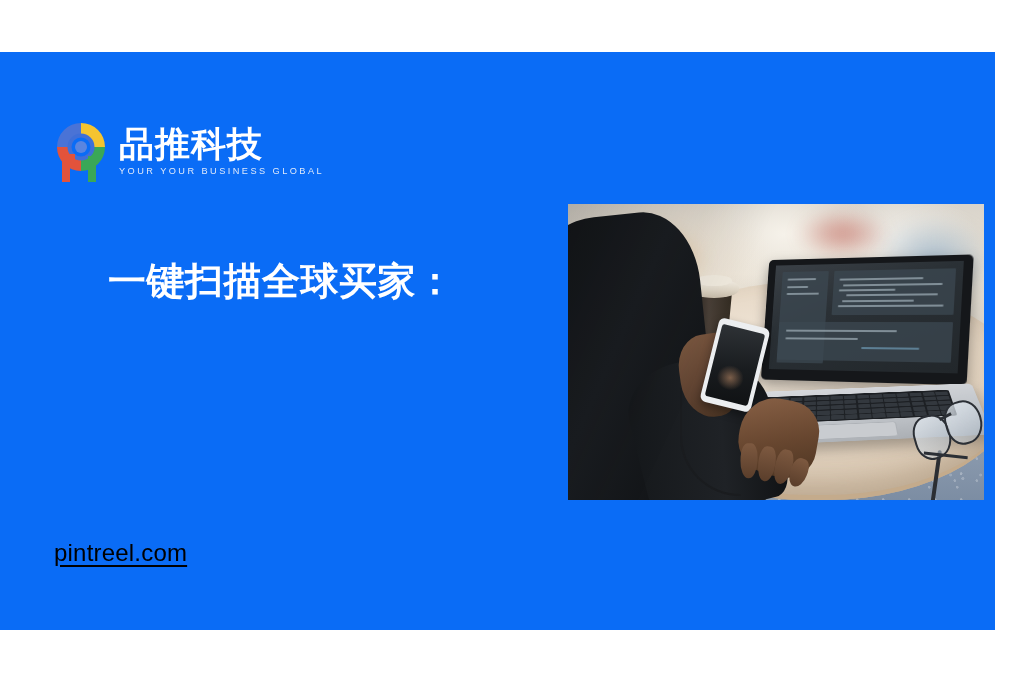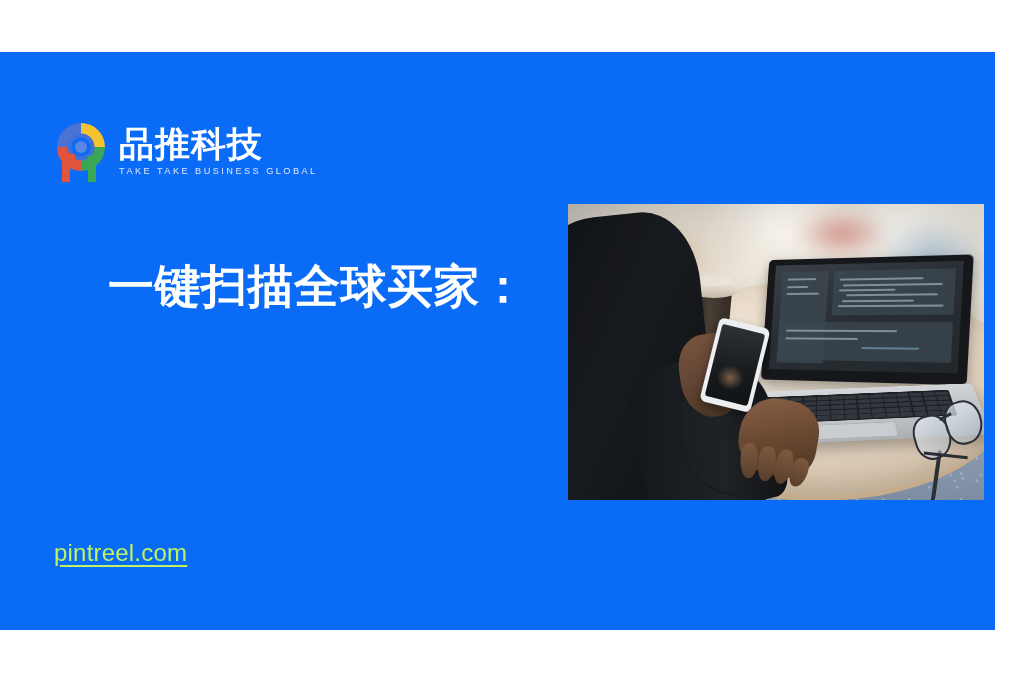--- a/index.html
+++ b/index.html
@@ -74,21 +74,21 @@
 
   
   .headline {
     position: absolute;
     left: 0;
     top: 200px;           
     width: 700px;
     color: #ffffff;
     font-family: "DejaVu Serif", "Liberation Serif", serif;
     font-weight: 700;
-    font-size: 46px;
+    font-size: 38px;
     line-height: 1.52;
     letter-spacing: 0.5px;
     z-index: 3;
     pointer-events: none;
   }
   .headline-line {
     display: block;
     white-space: nowrap;
   }
   .headline-line.l1 {
@@ -98,21 +98,21 @@
     padding-left: 6px;
   }
 
   
   .site-url {
     position: absolute;
     left: 54px;
     top: 487px;          
     font-family: "Liberation Sans", sans-serif;
     font-size: 24px;
-    color: #bef264;
+    color: #000000;
     text-decoration: underline;
     text-underline-offset: 4px;
     text-decoration-thickness: 1.5px;
     letter-spacing: 0.2px;
   }
 
   
   .photo {
     position: absolute;
     left: 568px;
@@ -432,21 +432,21 @@
         <path d="M5 29 A24 24 0 0 1 29 5 L29 18 A11 11 0 0 0 18 29 Z" fill="#4a73d6"></path>
 
         <circle cx="29" cy="29" r="11.5" fill="none" stroke="#3f6fd8" stroke-width="4"></circle>
         <circle cx="29" cy="29" r="6" fill="#5a85e0"></circle>
 
         <path d="M10 64 L10 42 Q10 36 17 36 L23 36 L23 44 L18 44 L18 64 Z" fill="#e2533b"></path>
         <path d="M36 64 L36 38 L44 38 L44 64 Z" fill="#3aa757"></path>
       </svg>
       <div class="brand-text">
         <div class="brand-name">品推科技</div>
-        <div class="brand-tagline">TAKE TAKE BUSINESS GLOBAL</div>
+        <div class="brand-tagline">YOUR YOUR BUSINESS GLOBAL</div>
       </div>
     </div>
 
     <div class="photo">
       <div class="photo-scene">
 
         <div class="bg-window"></div>
         <div class="bg-warm-blob"></div>
         <div class="bg-red-blob"></div>
         <div class="bg-blue-blob"></div>

